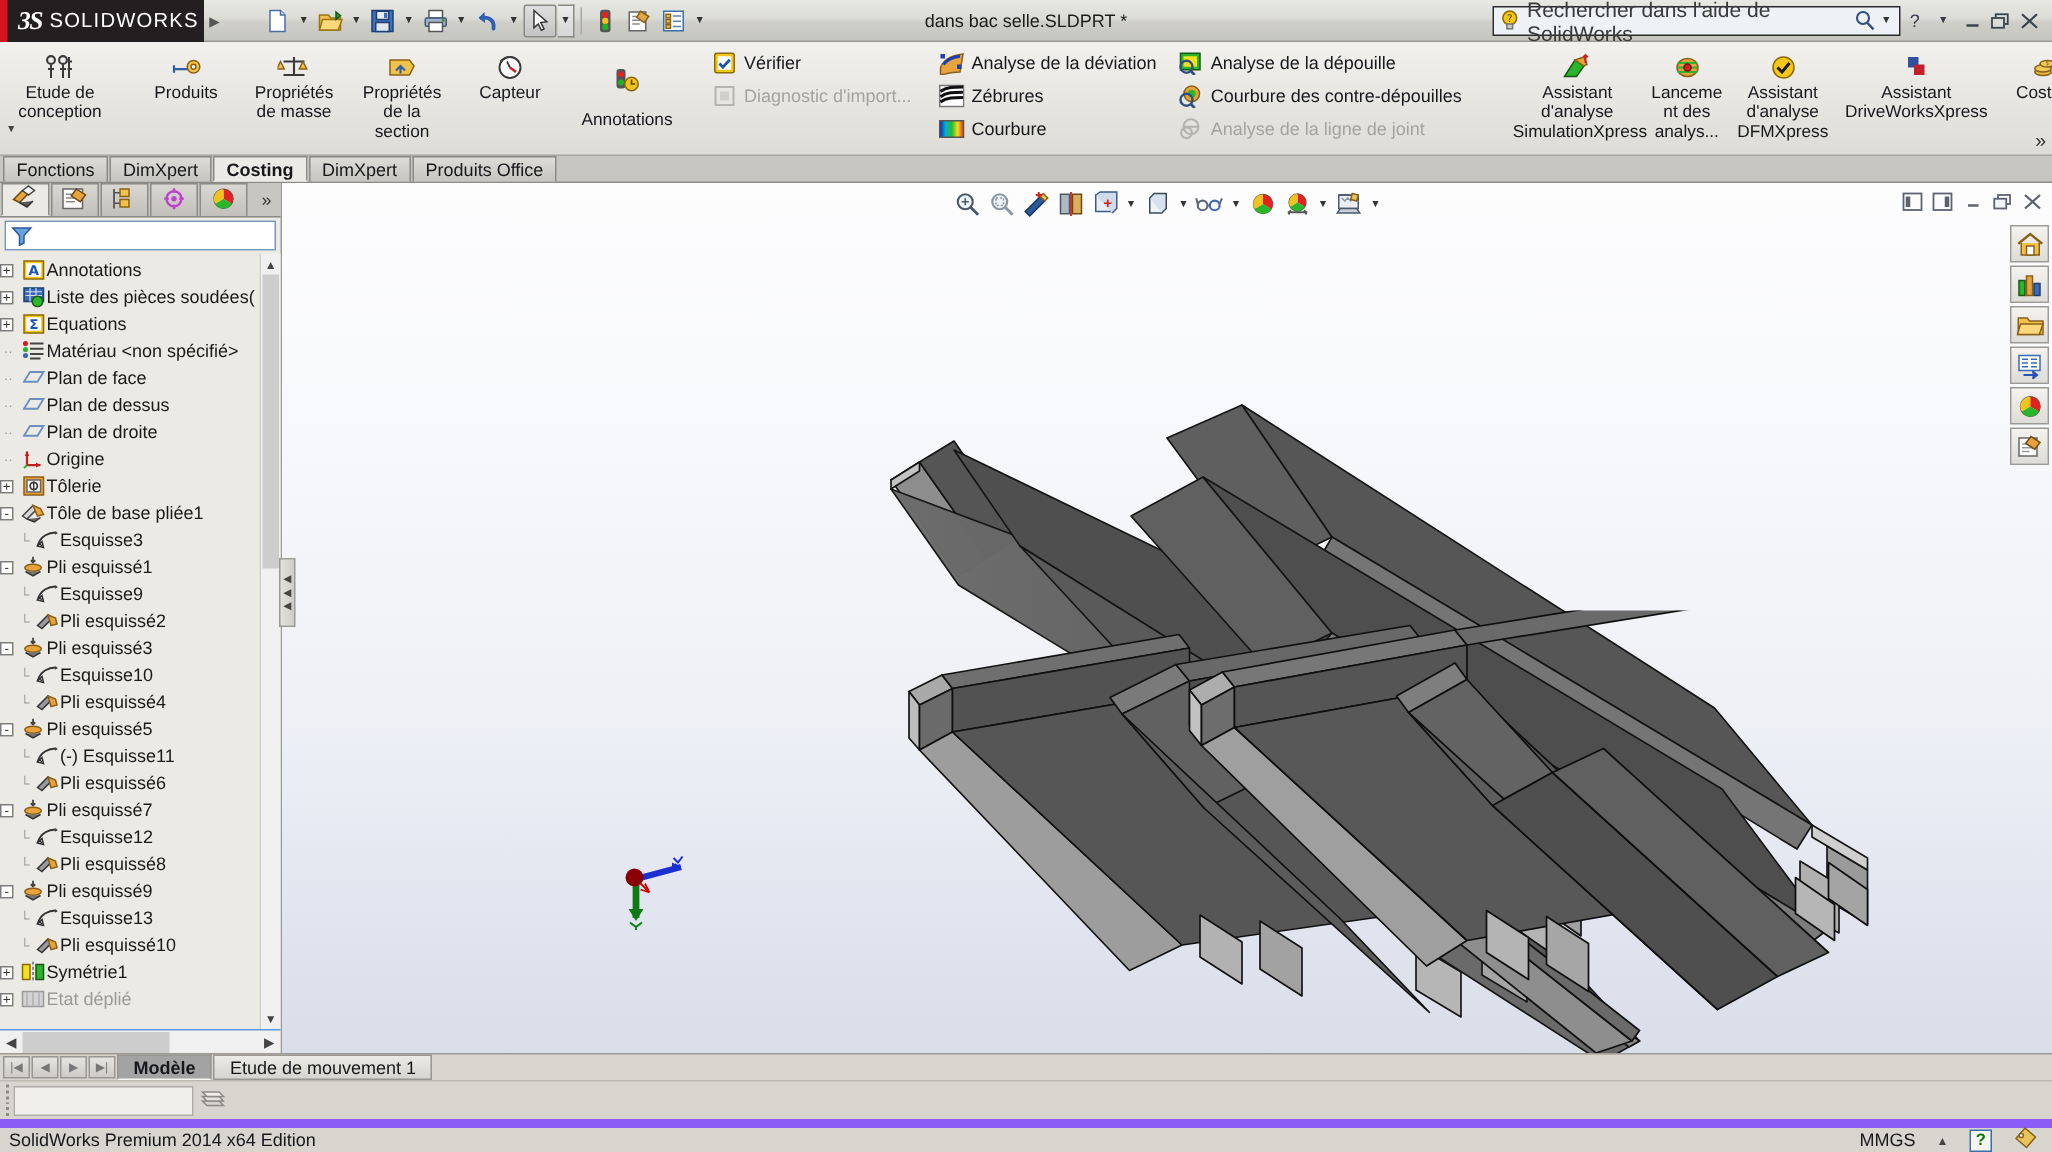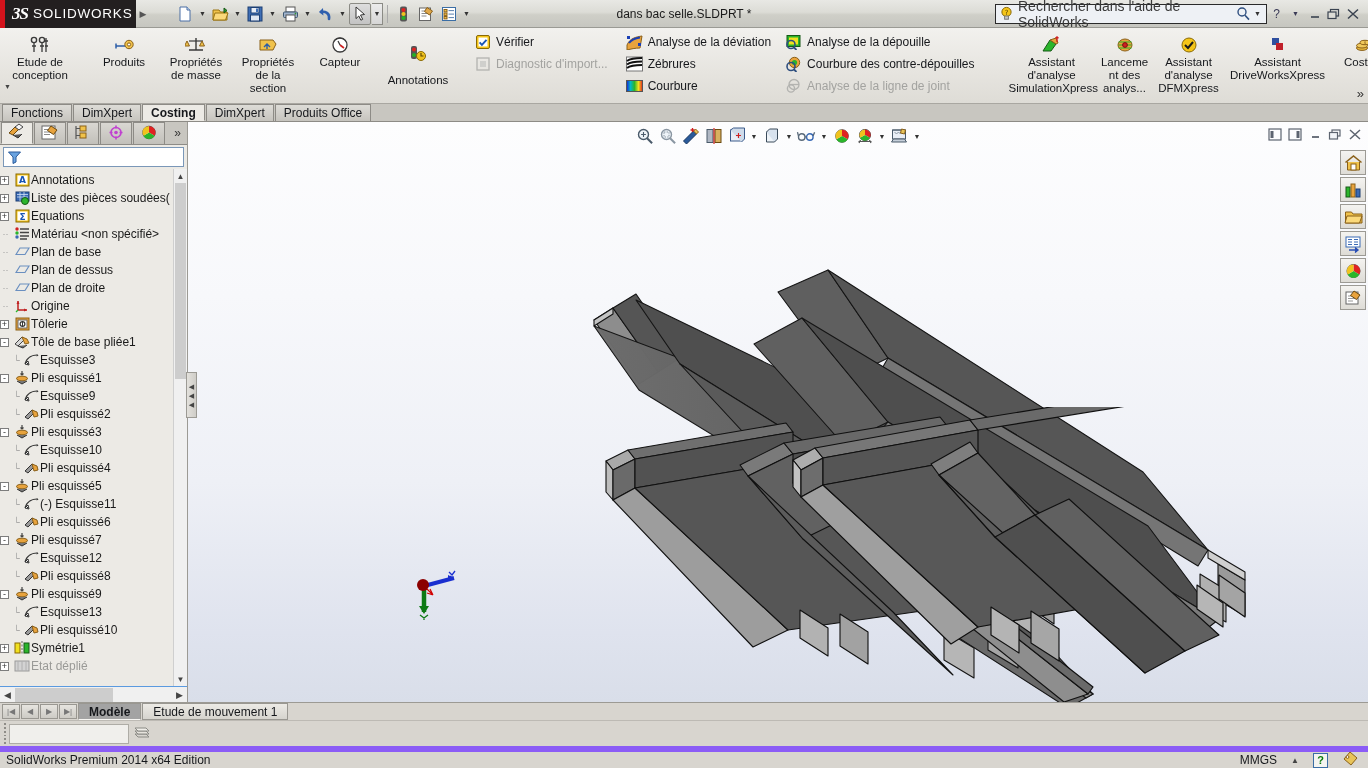--- a/index.html
+++ b/index.html
@@ -669,21 +669,21 @@
             <span>Matériau &lt;non spécifié&gt;</span>
           </div>
           <div class="trow">
             <span class="tdots">··</span>
             <span style="width: 2px;"></span>
             <span class="ticon">
               <svg width="15" height="14" viewBox="0 0 15 14">
                 <path d="M1 9.5L5 3h9l-4 6.5z" fill="none" stroke="#6a8fc0" stroke-width="1.2"></path>
               </svg>
             </span>
-            <span>Plan de base</span>
+            <span>Plan de face</span>
           </div>
           <div class="trow">
             <span class="tdots">··</span>
             <span style="width: 2px;"></span>
             <span class="ticon">
               <svg width="15" height="14" viewBox="0 0 15 14">
                 <path d="M1 9.5L5 3h9l-4 6.5z" fill="none" stroke="#6a8fc0" stroke-width="1.2"></path>
               </svg>
             </span>
             <span>Plan de dessus</span>

